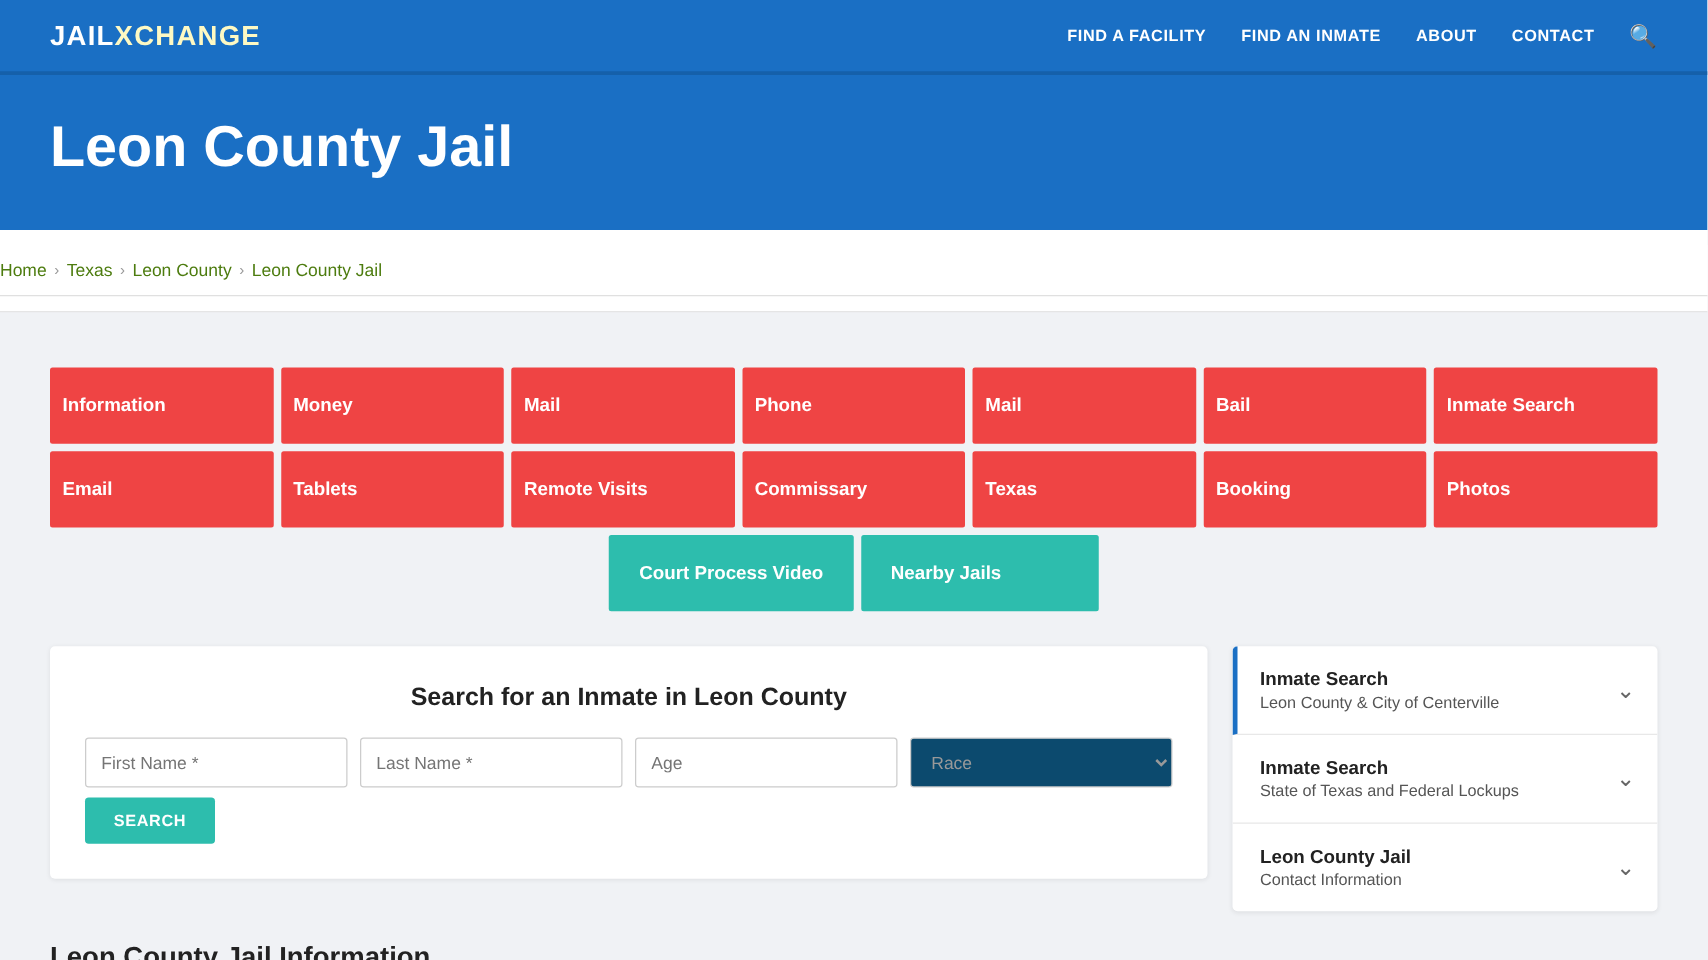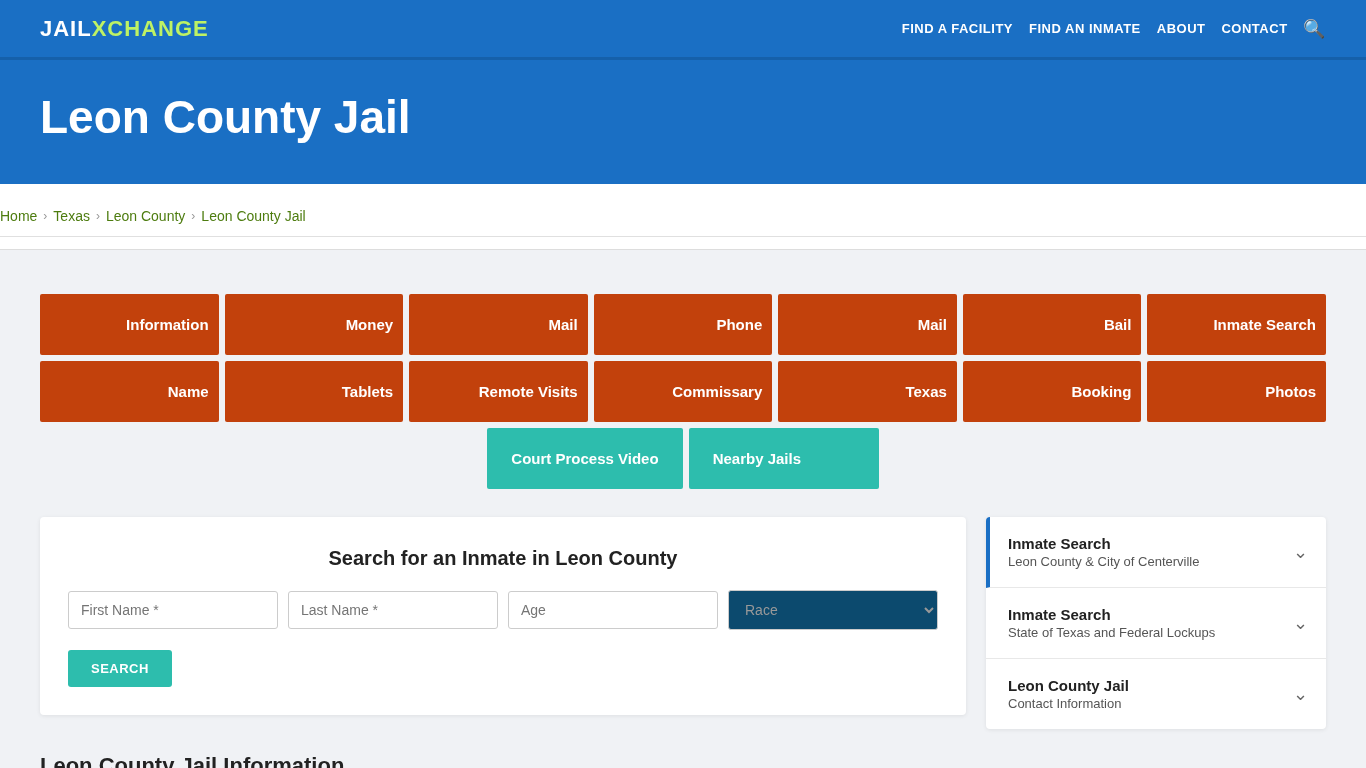--- a/index.html
+++ b/index.html
@@ -14,22 +14,22 @@
       align-items: center;
       justify-content: space-between;
       border-bottom: 3px solid #1560aa;
     }
     .logo {
       font-size: 22px;
       font-weight: 900;
       color: white;
       letter-spacing: 1px;
     }
-    .logo span.ex { color: #bef264; }
-    .nav { display: flex; align-items: center; gap: 16px; }
+    .logo span.ex { color: #fef9c3; }
+    .nav { display: flex; align-items: center; gap: 28px; }
     .nav-item {
       color: white;
       font-size: 13px;
       font-weight: 700;
       letter-spacing: 0.5px;
       cursor: pointer;
       text-transform: uppercase;
     }
     .nav-search {
       color: white;
@@ -92,28 +92,28 @@
       gap: 6px;
       margin-bottom: 6px;
     }
     .button-grid-row3 {
       display: flex;
       justify-content: center;
       gap: 6px;
       margin-bottom: 28px;
     }
     .grid-btn {
-      background: #c2410c;
+      background: #ef4444;
       color: white;
       border: none;
       padding: 22px 10px;
       font-size: 15px;
       font-weight: 600;
       cursor: pointer;
-      text-align: right;
+      text-align: left;
       border-radius: 2px;
     }
     .grid-btn-wide {
       background: #2dbdad;
       color: white;
       border: none;
       padding: 22px 24px;
       font-size: 15px;
       font-weight: 600;
       cursor: pointer;
@@ -140,22 +140,21 @@
     .search-title {
       font-size: 20px;
       font-weight: 700;
       text-align: center;
       margin-bottom: 20px;
       color: #222;
     }
     .search-fields {
       display: flex;
       gap: 10px;
-      margin-bottom: 20px;
-      align-items: center;
+      margin-bottom: 8px;
     }
     .search-field {
       border: 1px solid #ccc;
       border-radius: 3px;
       padding: 10px 12px;
       font-size: 14px;
       color: #999;
       flex: 1;
     }
     .search-field-select {
@@ -277,21 +276,21 @@
       <button class="grid-btn">Information</button>
       <button class="grid-btn">Money</button>
       <button class="grid-btn">Mail</button>
       <button class="grid-btn">Phone</button>
       <button class="grid-btn">Mail</button>
       <button class="grid-btn">Bail</button>
       <button class="grid-btn">Inmate Search</button>
     </div>
 
     <div class="button-grid-row2">
-      <button class="grid-btn">Name</button>
+      <button class="grid-btn">Email</button>
       <button class="grid-btn">Tablets</button>
       <button class="grid-btn">Remote Visits</button>
       <button class="grid-btn">Commissary</button>
       <button class="grid-btn">Texas</button>
       <button class="grid-btn">Booking</button>
       <button class="grid-btn">Photos</button>
     </div>
 
     <div class="button-grid-row3">
       <button class="grid-btn-wide">Court Process Video</button>

